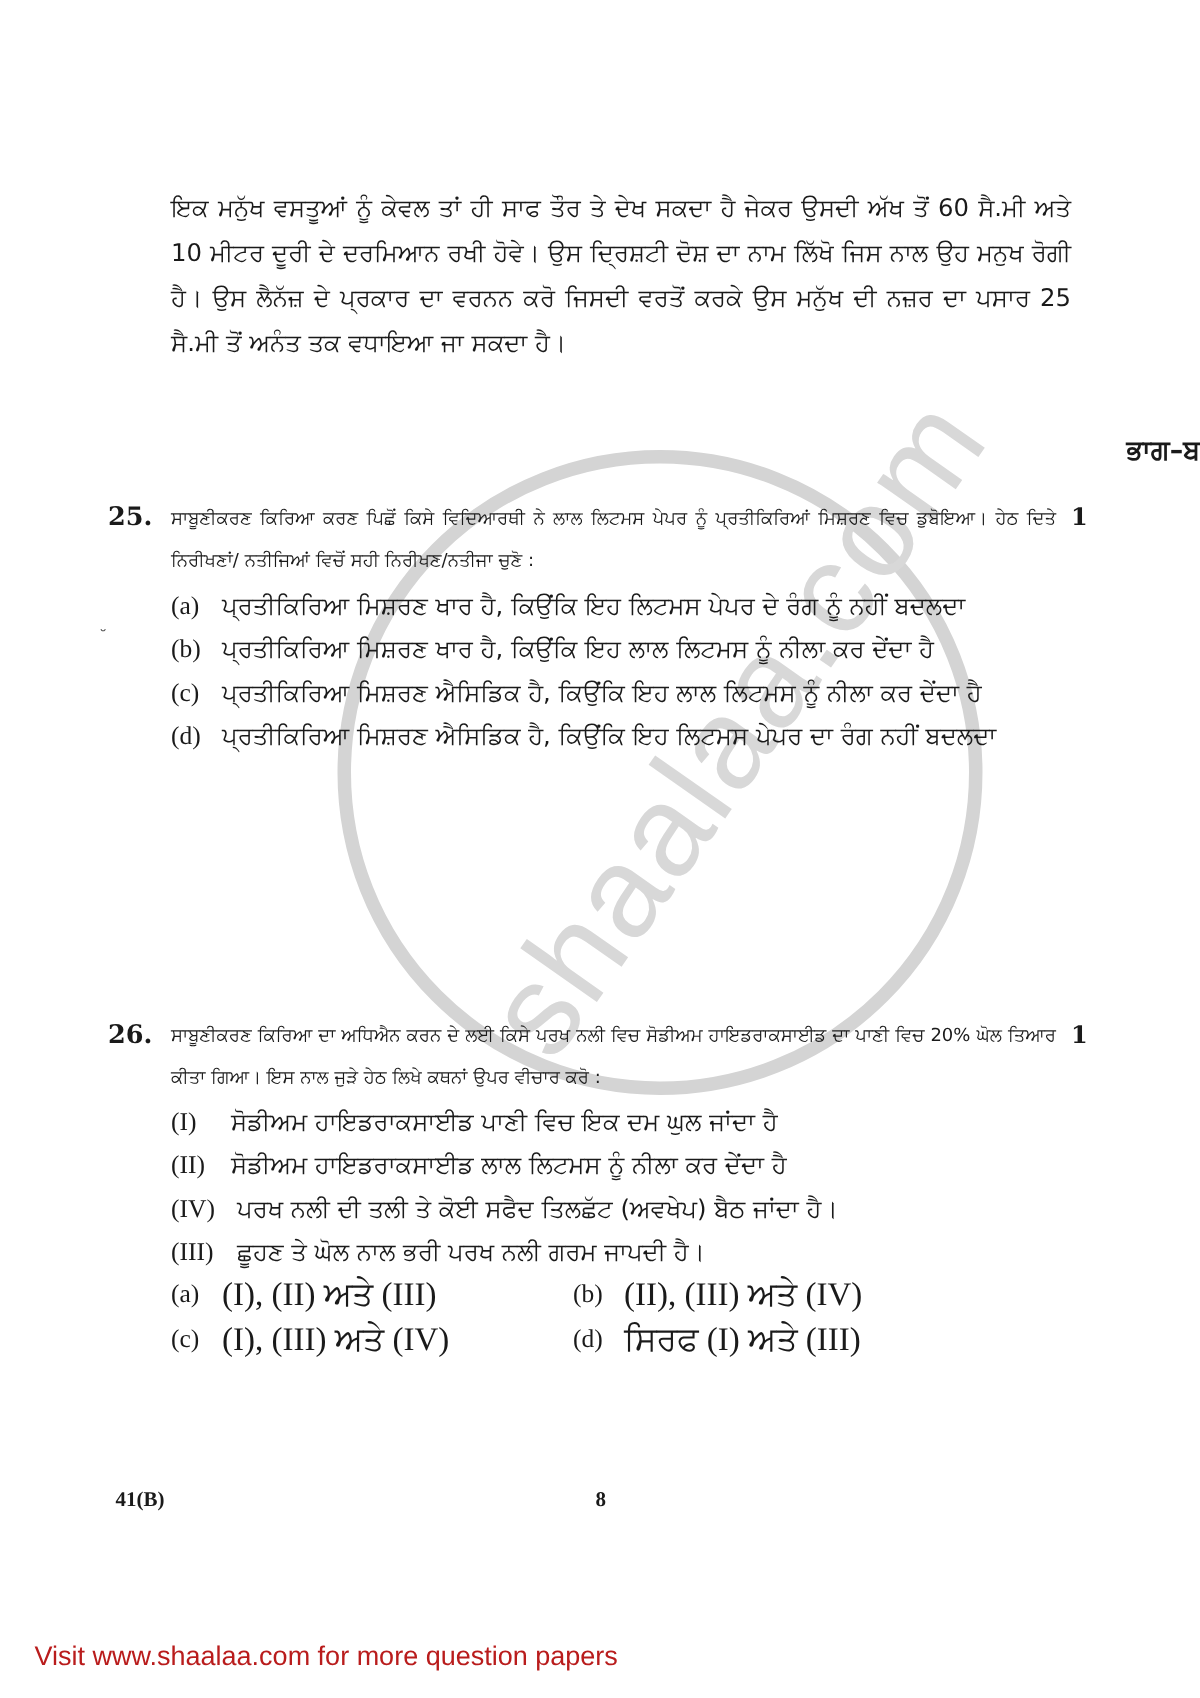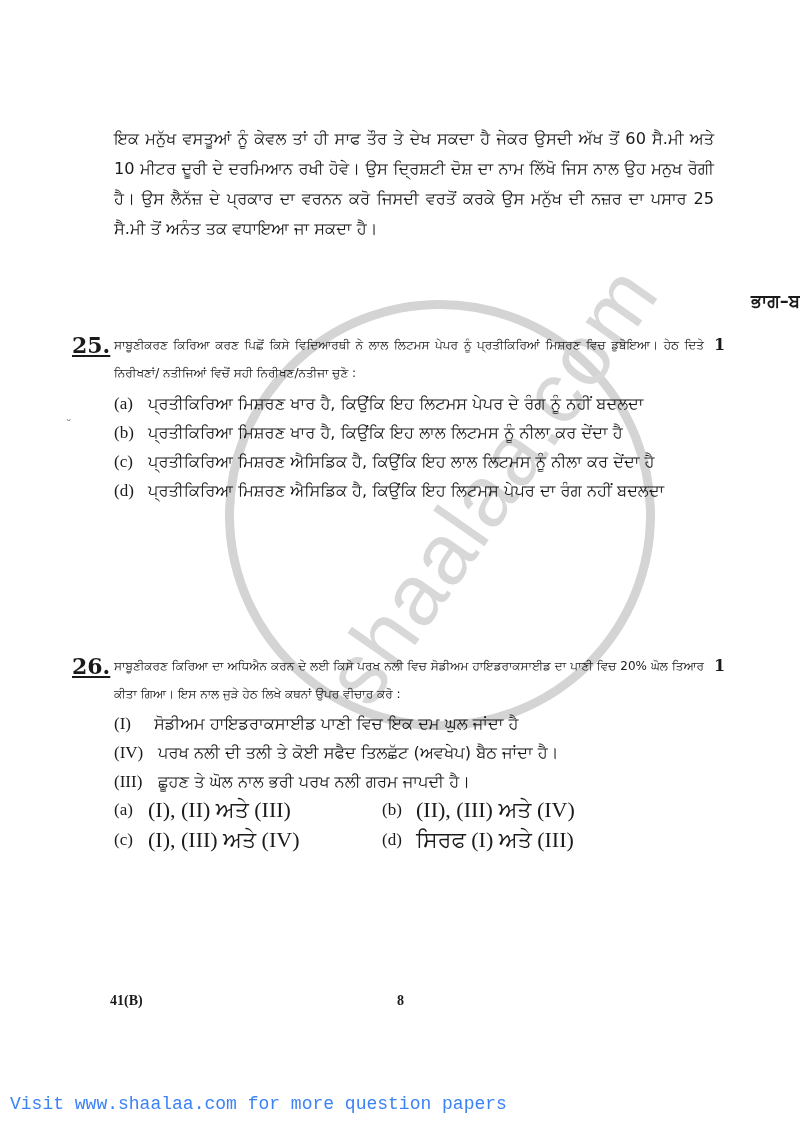--- a/index.html
+++ b/index.html
@@ -72,23 +72,22 @@
     position: absolute;
     left: 72px;
     width: 650px;
   }
   .q-num {
     position: absolute;
     left: 0;
     top: 0;
     font-family: "DejaVu Serif", serif;
     font-weight: bold;
-    font-size: 22px;
+    font-size: 17px;
     line-height: 28px;
-    text-decoration: underline;
   }
   .q-marks {
     position: absolute;
     left: 642px;
     top: 0;
     font-family: "DejaVu Serif", serif;
     font-weight: bold;
     font-size: 16px;
     line-height: 28px;
   }
@@ -140,37 +139,36 @@
     font-family: "Liberation Serif", serif;
     font-size: 22px;
   }
   .footer-code {
     position: absolute;
     left: 77px;
     top: 993px;
     font-family: "Liberation Serif", serif;
     font-weight: bold;
     font-size: 14px;
-    margin-left: 33px;
   }
   .footer-page {
     position: absolute;
     left: 397px;
     top: 993px;
     font-family: "Liberation Serif", serif;
     font-weight: bold;
     font-size: 14px;
   }
   .visit {
     position: absolute;
-    left: 10px;
+    left: 23px;
     top: 1094px;
-    font-family: Liberation Mono, monospace;
+    font-family: Liberation Sans, sans-serif;
     font-size: 18px;
-    color: #3b82f6;
+    color: #b91c1c;
   }
   .tick-mark {
     position: absolute;
     left: 66px;
     top: 418px;
     font-size: 11px;
     color: #555;
   }
 </style>
 </head>
@@ -202,29 +200,33 @@
     <div class="opt">
       <span class="opt-label">(c)</span>
       <span class="opt-text">ਪ੍ਰਤੀਕਿਰਿਆ ਮਿਸ਼ਰਣ ਐਸਿਡਿਕ ਹੈ, ਕਿਉਂਕਿ ਇਹ ਲਾਲ ਲਿਟਮਸ ਨੂੰ ਨੀਲਾ ਕਰ ਦੇਂਦਾ ਹੈ</span>
     </div>
     <div class="opt">
       <span class="opt-label">(d)</span>
       <span class="opt-text">ਪ੍ਰਤੀਕਿਰਿਆ ਮਿਸ਼ਰਣ ਐਸਿਡਿਕ ਹੈ, ਕਿਉਂਕਿ ਇਹ ਲਿਟਮਸ ਪੇਪਰ ਦਾ ਰੰਗ ਨਹੀਂ ਬਦਲਦਾ</span>
     </div>
   </div>
 
-  <div class="q" style="top: 652px;">
+  <div class="q" style="top: 676px;">
     <span class="q-num">26.</span>
     <span class="q-marks">1</span>
     <div class="q-stem">ਸਾਬੂਣੀਕਰਣ ਕਿਰਿਆ ਦਾ ਅਧਿਐਨ ਕਰਨ ਦੇ ਲਈ ਕਿਸੇ ਪਰਖ ਨਲੀ ਵਿਚ ਸੋਡੀਅਮ ਹਾਇਡਰਾਕਸਾਈਡ ਦਾ ਪਾਣੀ ਵਿਚ 20% ਘੋਲ ਤਿਆਰ ਕੀਤਾ ਗਿਆ। ਇਸ ਨਾਲ ਜੁੜੇ ਹੇਠ ਲਿਖੇ ਕਥਨਾਂ ਉਪਰ ਵੀਚਾਰ ਕਰੋ :</div>
     <div class="opt">
       <span class="opt-label roman">(I)</span>
       <span class="opt-text">ਸੋਡੀਅਮ ਹਾਇਡਰਾਕਸਾਈਡ  ਪਾਣੀ ਵਿਚ ਇਕ ਦਮ ਘੁਲ ਜਾਂਦਾ ਹੈ</span>
     </div>
     <div class="opt">
+      <span class="opt-label roman">(II)</span>
+      <span class="opt-text">ਸੋਡੀਅਮ ਹਾਇਡਰਾਕਸਾਈਡ ਲਾਲ ਲਿਟਮਸ ਨੂੰ ਨੀਲਾ ਕਰ ਦੇਂਦਾ ਹੈ</span>
+    </div>
+    <div class="opt">
       <span class="opt-label roman" style="width:44px;">(IV)</span>
       <span class="opt-text">ਪਰਖ ਨਲੀ ਦੀ ਤਲੀ ਤੇ ਕੋਈ ਸਫੈਦ ਤਿਲਛੱਟ (ਅਵਖੇਪ) ਬੈਠ ਜਾਂਦਾ ਹੈ।</span>
     </div>
     <div class="opt">
       <span class="opt-label roman" style="width:44px;">(III)</span>
       <span class="opt-text">ਛੂਹਣ ਤੇ ਘੋਲ ਨਾਲ ਭਰੀ ਪਰਖ ਨਲੀ ਗਰਮ ਜਾਪਦੀ ਹੈ।</span>
     </div>
     <div class="grid-opts">
       <div class="cell">
         <span class="opt-label">(a)</span>

